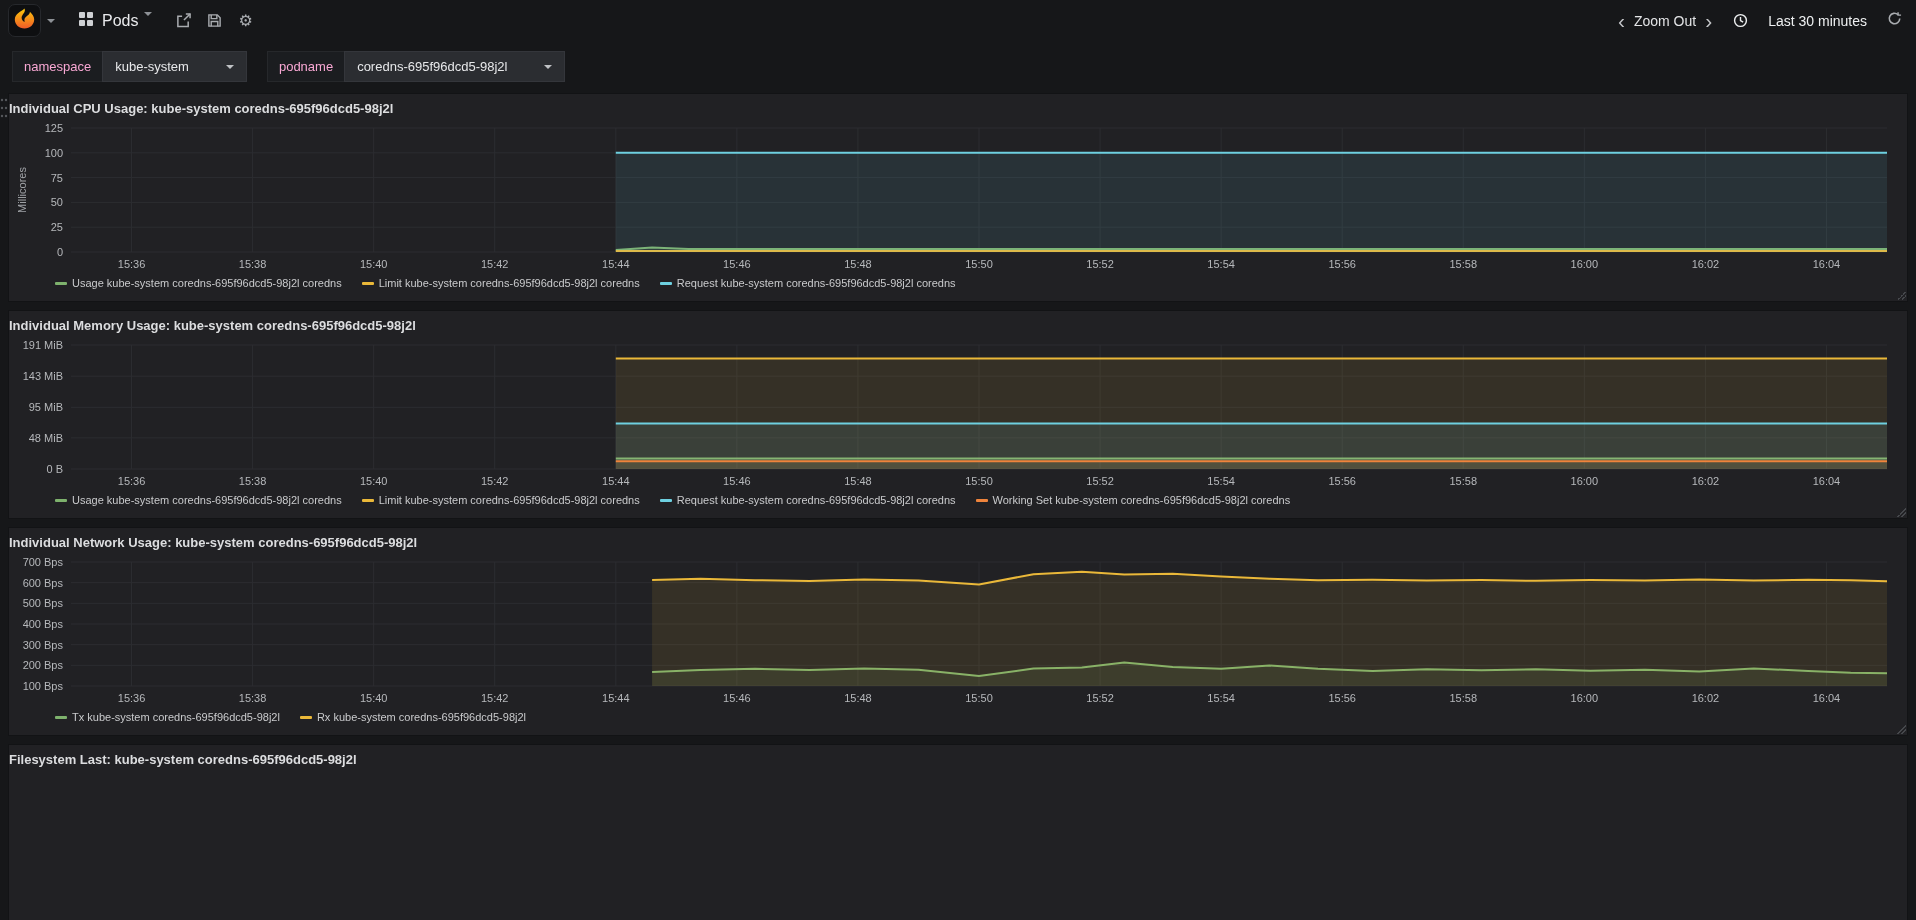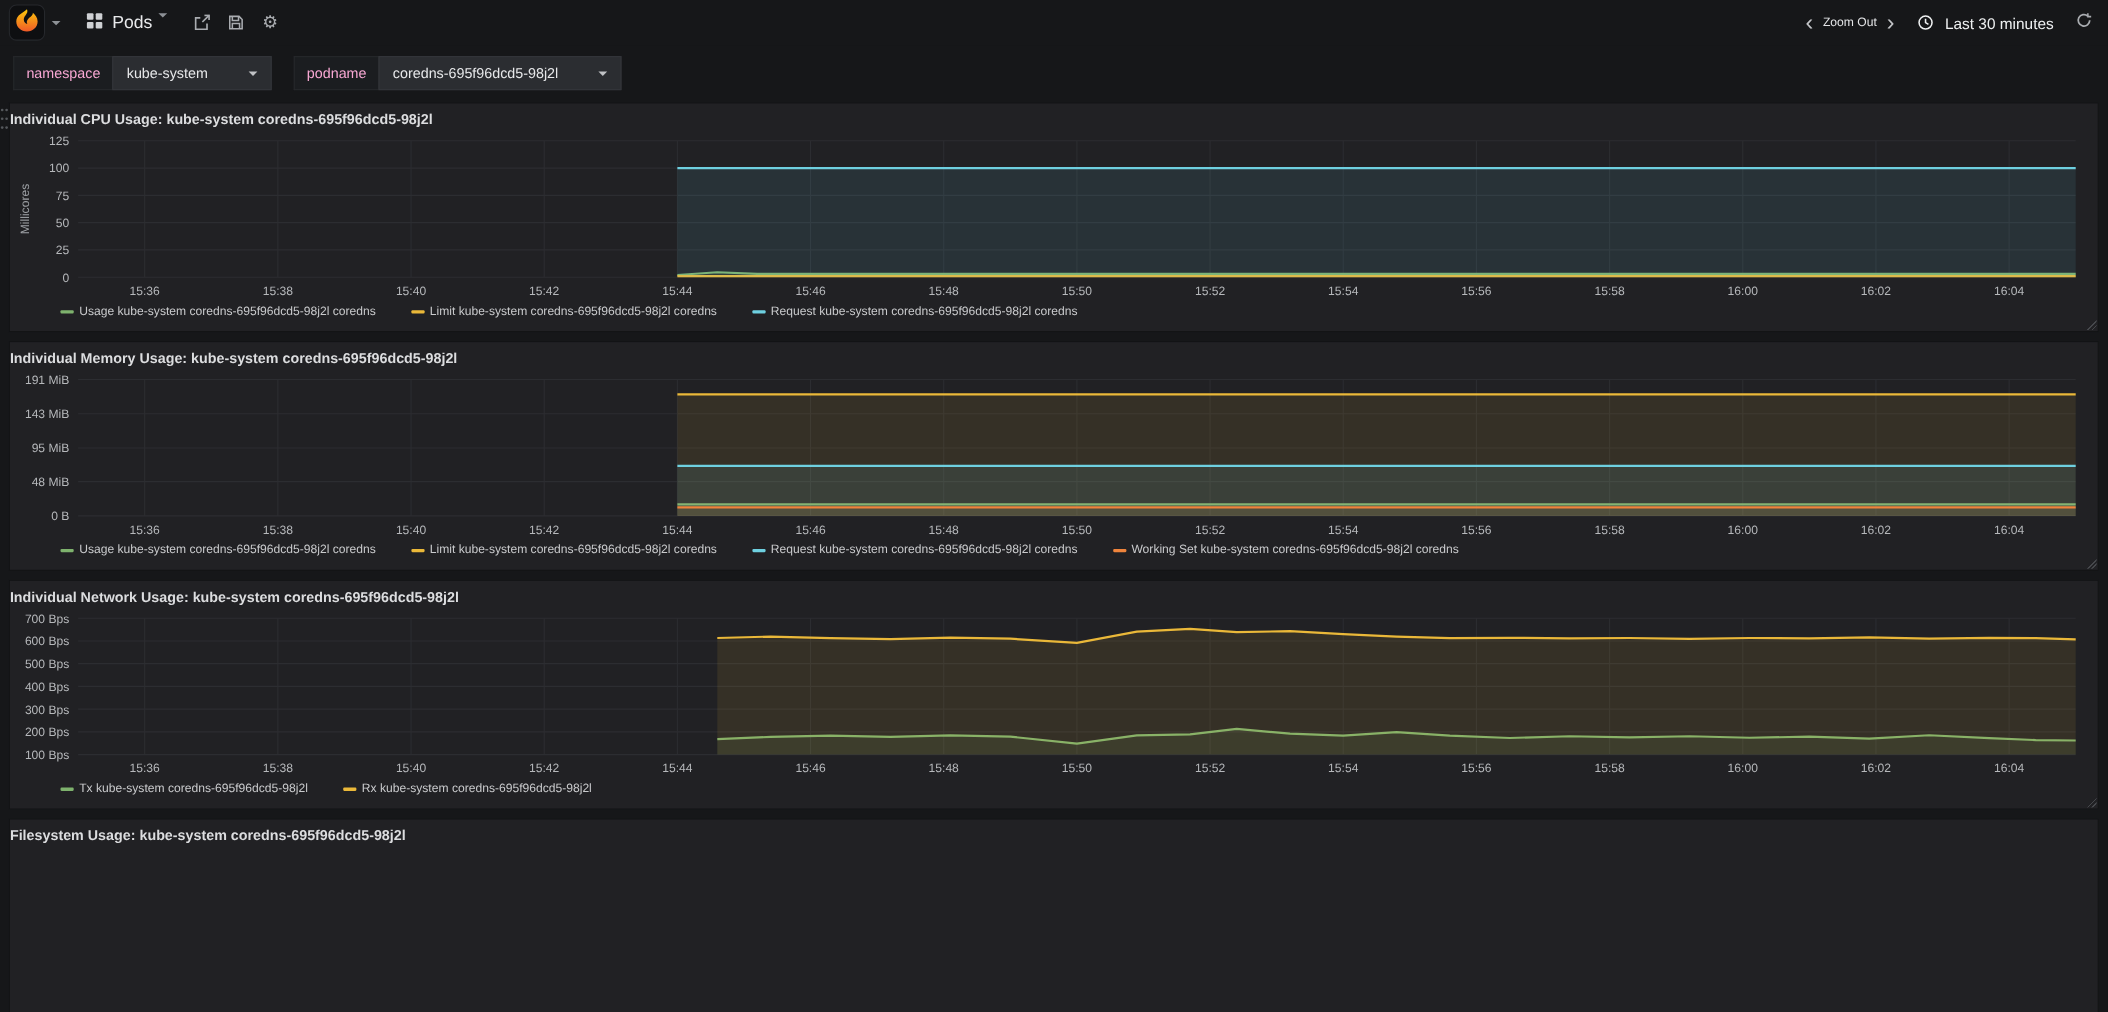--- a/index.html
+++ b/index.html
@@ -19,39 +19,39 @@
            border-top: 4px solid #8d9196; display: inline-block; margin-left: 6px; }
   .dash-picker { display: flex; align-items: flex-start; margin-left: 16px; padding: 6px 8px; cursor: pointer; border-radius: 3px; }
   .th-icon { display: inline-grid; grid-template-columns: 6px 6px; grid-template-rows: 6px 6px; gap: 2px; margin-right: 9px; }
   .th-icon span { background: #cfd1d4; border-radius: 1px; }
   .dash-title { font-size: 16px; color: #e9eaec; }
   .nav-icon-btn { margin-left: 16px; color: #a9acb0; cursor: pointer; display: flex; align-items: center; }
   .nav-icon-btn svg { display: block; }
   .gear-glyph { font-size: 16px; line-height: 1; color: #a9acb0; }
   .nav-right { margin-left: auto; display: flex; align-items: center; }
   .chev { font-size: 21px; line-height: 1; color: #c3c5c8; padding: 0 7px; cursor: pointer; }
-  .zoom-out { font-size: 11px; color: #e3e4e6; cursor: pointer; padding: 0 2px; }
-  .time-btn { display: flex; align-items: center; gap: 10px; margin-left: 14px; cursor: pointer; font-size: 14px; color: #eef0f1; }
+  .zoom-out { font-size: 14px; color: #e3e4e6; cursor: pointer; padding: 0 2px; }
+  .time-btn { display: flex; align-items: center; gap: 20px; margin-left: 14px; cursor: pointer; font-size: 14px; color: #eef0f1; }
   .refresh-btn { margin-left: 20px; cursor: pointer; color: #a9acb0; }
 
   
   .submenu { display: flex; gap: 20px; padding: 10px 12px 9px 12px; }
   .var-group { display: flex; }
   .var-label { background: #1b1d20; color: #f9a8d4; font-size: 13px; padding: 7px 11px; border: 1px solid #26282b; border-right: none; }
   .var-value { background: #2b2d31; color: #e7e8ea; font-size: 13px; padding: 7px 12px; border: 1px solid #34363b;
                display: flex; align-items: center; cursor: pointer; gap: 31px; }
   .var-value .caret { border-top-color: #c0c2c5; }
 
   
   .dash { padding: 2px 6px 0 6px; position: relative; }
   .row-grip { position: absolute; left: 0px; top: 6px; cursor: move; }
   .panel { position: relative; background: #212124; border: 1px solid #121315; margin: 0 2px 8px 2px; height: 209px; overflow: hidden; }
   .panel-title { font-size: 13px; font-weight: 700; color: #dcdddf; padding-top: 7px; height: 26px; cursor: pointer; }
   .panel-chart { height: 156px; margin: 0 6px; cursor: crosshair; }
-  .panel-legend { display: flex; flex-wrap: wrap; column-gap: 32px; padding: 1px 8px 0 46px; font-size: 11px; color: #c9cacc; }
+  .panel-legend { display: flex; flex-wrap: wrap; column-gap: 20px; padding: 1px 8px 0 46px; font-size: 11px; color: #c9cacc; }
   .legend-item { display: flex; align-items: center; gap: 5px; cursor: pointer; white-space: nowrap; }
   .legend-swatch { width: 12px; height: 3px; border-radius: 1px; display: inline-block; }
   .resize-handle { position: absolute; right: 1px; bottom: 1px; width: 10px; height: 10px; cursor: se-resize;
     background: linear-gradient(135deg, transparent 0 55%, #46484c 55% 63%, transparent 63% 75%, #46484c 75% 83%, transparent 83%); }
 </style>
 </head>
 <body>
 
 <div class="navbar">
   <div class="logo-btn">
@@ -351,16 +351,16 @@
         </span>
         <span class="legend-item">
           <span class="legend-swatch" style="background: rgb(234, 184, 57);"></span>
           <span>Rx kube-system coredns-695f96dcd5-98j2l</span>
         </span>
       </div>
     <div class="resize-handle"></div>
   </div>
 
   <div class="panel">
-    <div class="panel-title">Filesystem Usage: kube-system coredns-695f96dcd5-98j2l</div>
+    <div class="panel-title">Filesystem Last: kube-system coredns-695f96dcd5-98j2l</div>
     <div class="panel-chart"></div>
   </div>
 </div>
 
 </body></html>

